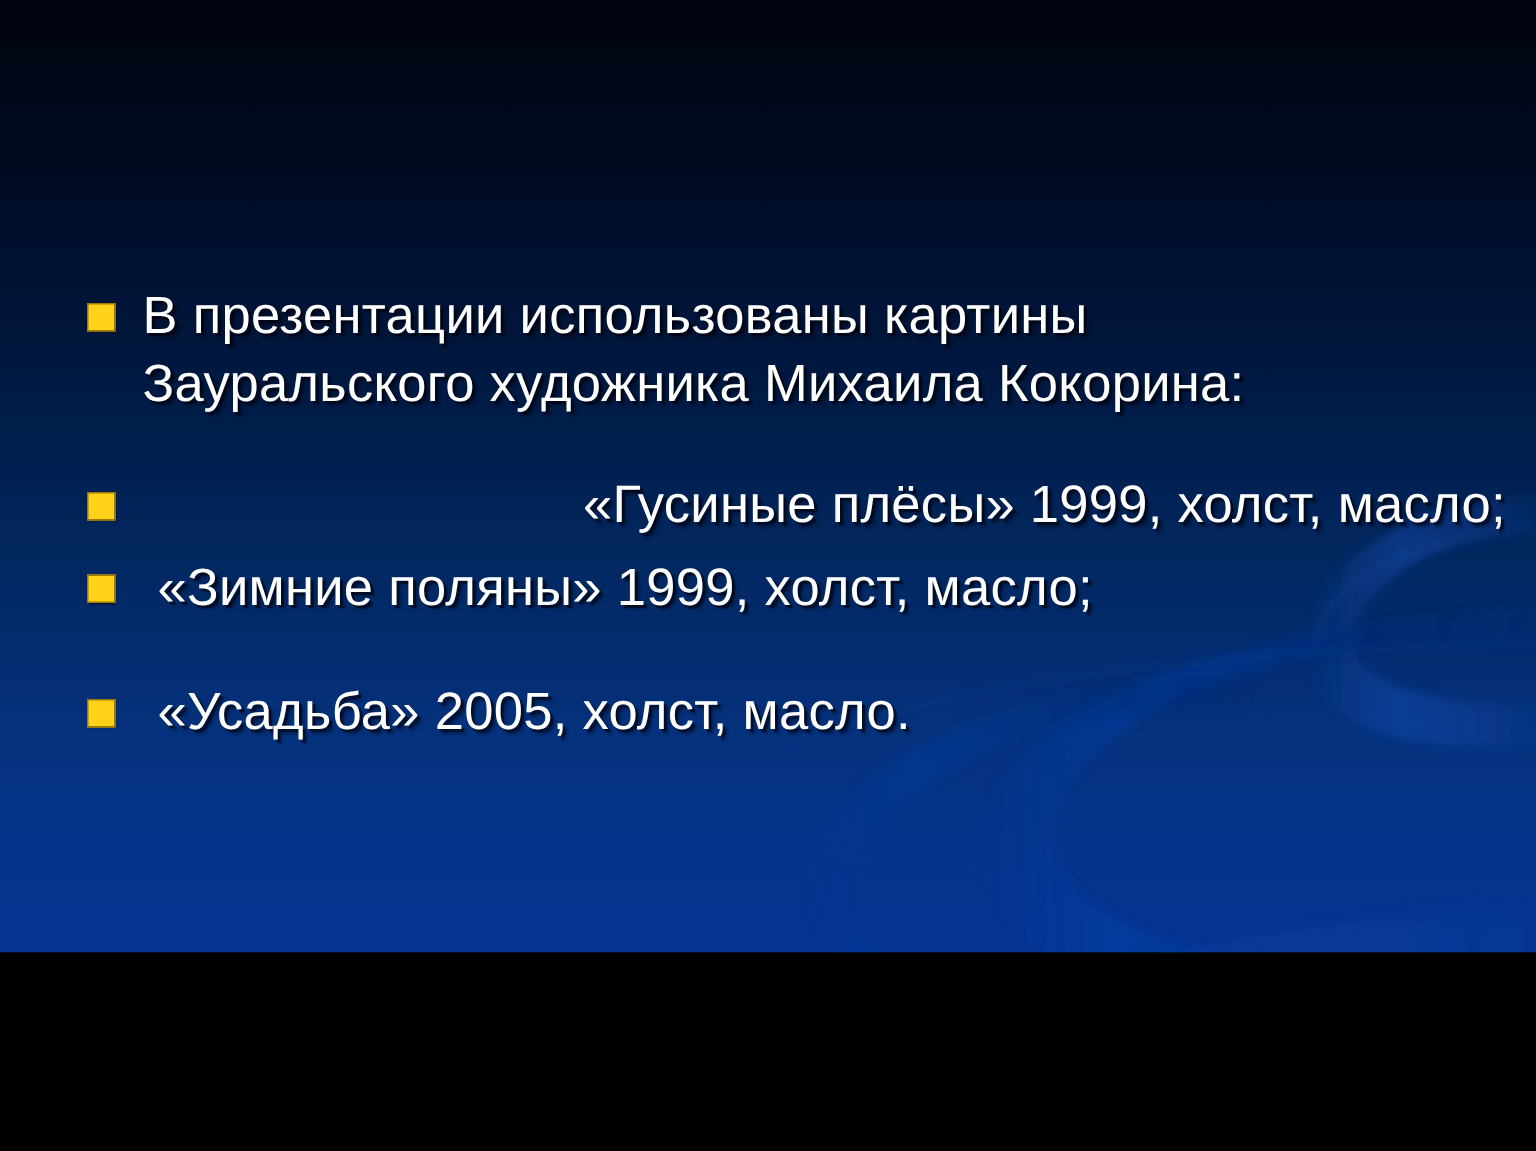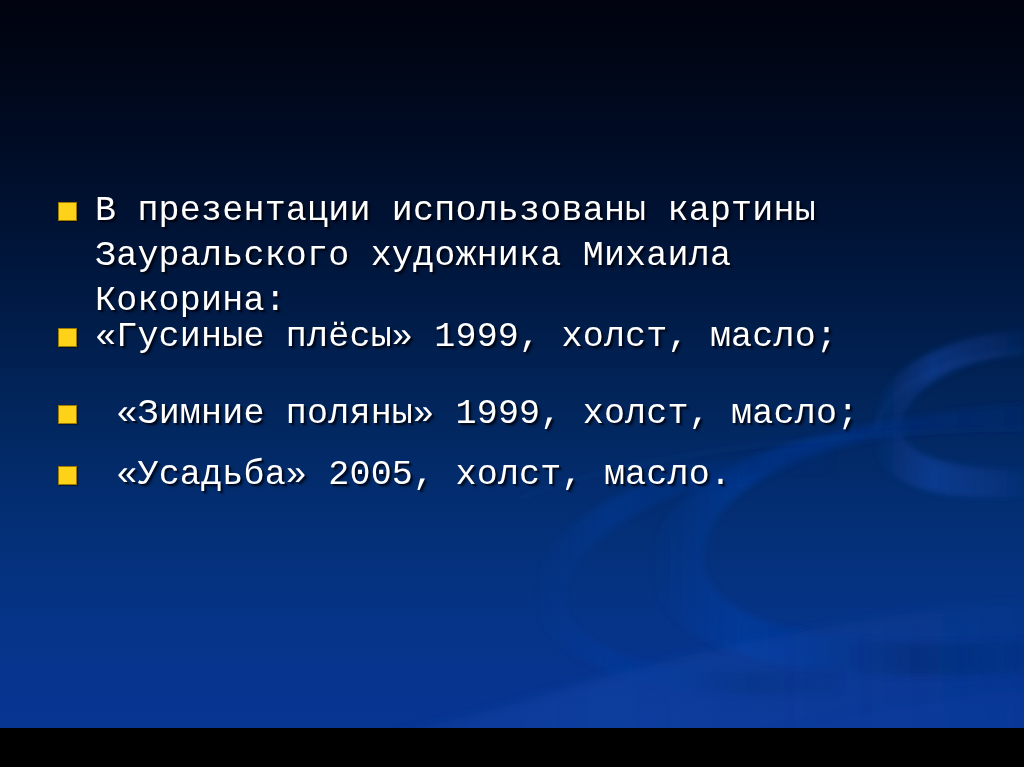--- a/index.html
+++ b/index.html
@@ -4,23 +4,23 @@
 <title>Slide</title>
 <style>
   html, body {
     margin: 0;
     padding: 0;
     background: #000000;
   }
   #slide {
     position: relative;
     width: 1024px;
-    height: 728px;
+    height: 635px;
     overflow: hidden;
-    font-family: Liberation Mono, monospace;
+    font-family: Liberation Sans, sans-serif;
     
     background:
       linear-gradient(to bottom,
         #00030f 0%,
         #000616 8%,
         #000b23 18%,
         #001131 28%,
         #00183f 38%,
         #011f4f 48%,
         #02275f 58%,
@@ -70,22 +70,22 @@
     font-size: 35px;
     line-height: 1.28;
     letter-spacing: 0.2px;
     text-shadow:
       2px 2px 0px rgba(0,0,10,0.55),
       3px 3px 2px rgba(0,0,10,0.35);
     white-space: pre-wrap;
   }
   
   #row-0 { top: 189px; }
-  #row-1 { top: 315px; }
-  #row-2 { top: 392px; }
+  #row-1 { top: 315px; text-align: right; }
+  #row-2 { top: 370px; }
   #row-3 { top: 440px; margin-top: 13px; }
 
   #row-0 .bullet-text { max-width: 800px; }
 </style>
 </head>
 <body>
 
 <div id="slide">
 
   <div id="decor">

